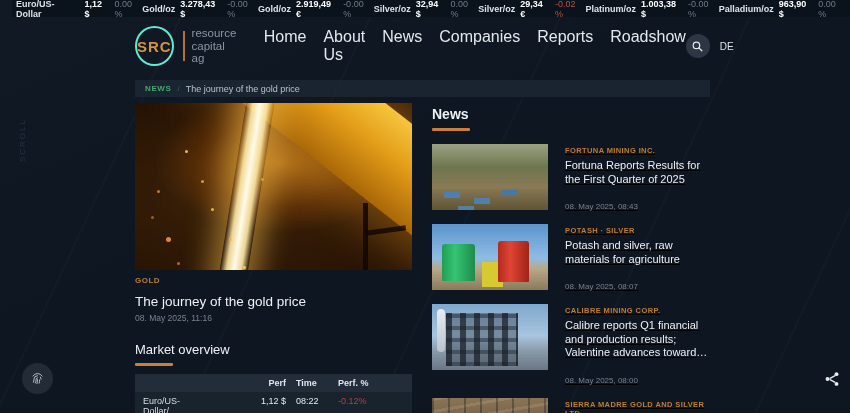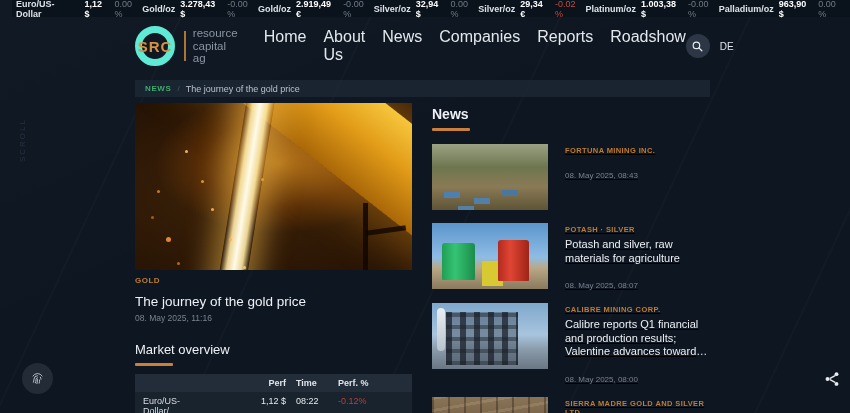--- a/index.html
+++ b/index.html
@@ -18,21 +18,21 @@
   .ticker-item { display:flex; align-items:center; gap:5px; font-size:9px; cursor:pointer; }
   .t-label { font-weight:bold; color:#dde2e8; }
   .t-value { font-weight:bold; color:#ffffff; }
   .t-change { color:#6f7b8a; }
   .t-change.down { color:#c14b41; }
 
   
   .header { position:absolute; top:17px; left:135px; right:135px; height:58px;
     display:flex; align-items:center; z-index:4; }
   .logo { display:flex; align-items:center; cursor:pointer; }
-  .logo-circle { width:40px; height:40px; border:7px solid #5eead4; border-radius:50%;
+  .logo-circle { width:40px; height:40px; border:2px solid #5eead4; border-radius:50%;
     display:flex; align-items:center; justify-content:center;
     color:#d8923f; font-size:15px; font-weight:bold; letter-spacing:1px; }
   .logo-divider { width:2px; height:30px; background:#c9853a; opacity:.85; margin:0 7px 0 9px; }
   .logo-text { font-size:11.5px; color:#8b95a3; line-height:12.5px; }
   .nav { display:flex; gap:17px; margin-left:26px; }
   .nav-link { font-size:16px; color:#e4e8ed; text-decoration:none; cursor:pointer; }
   .header-actions { margin-left:auto; display:flex; align-items:center; gap:10px; }
   .search-btn { width:24px; height:24px; border-radius:50%; background:#2c3644;
     display:flex; align-items:center; justify-content:center; cursor:pointer; }
   .lang { font-size:10px; color:#dfe4ea; cursor:pointer; }
@@ -256,20 +256,21 @@
 
   <div class="news-col">
     <div class="news-heading">News</div>
     <div class="accent-underline"></div>
     <div class="news-list">
 
         <div class="news-item">
           <div class="thumb thumb-0"></div>
           <div class="n-text">
             <div class="n-cat">FORTUNA MINING INC.</div>
+            <div class="n-title">Fortuna Reports Results for the First Quarter of 2025</div>
             <div class="n-date">08. May 2025, 08:43</div>
           </div>
         </div>
 
         <div class="news-item">
           <div class="thumb thumb-1"></div>
           <div class="n-text">
             <div class="n-cat">POTASH · SILVER</div>
             <div class="n-title">Potash and silver, raw materials for agriculture</div>
             <div class="n-date">08. May 2025, 08:07</div>

